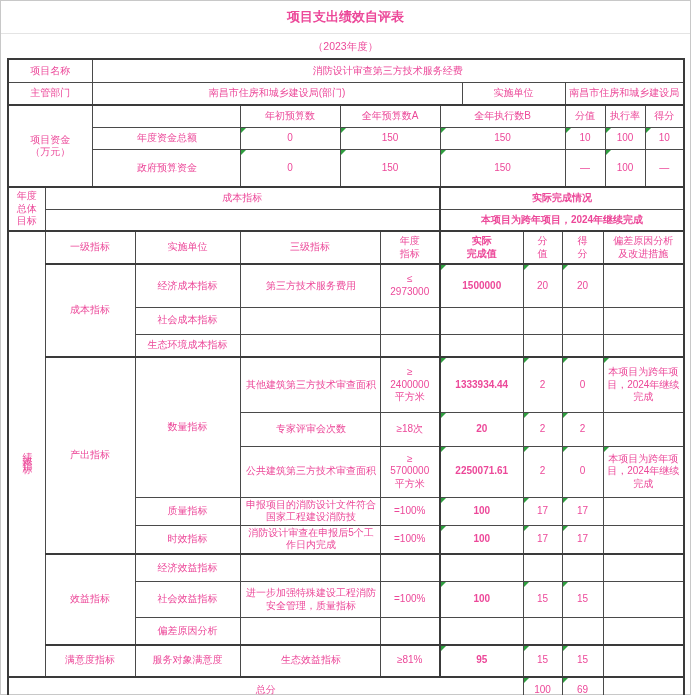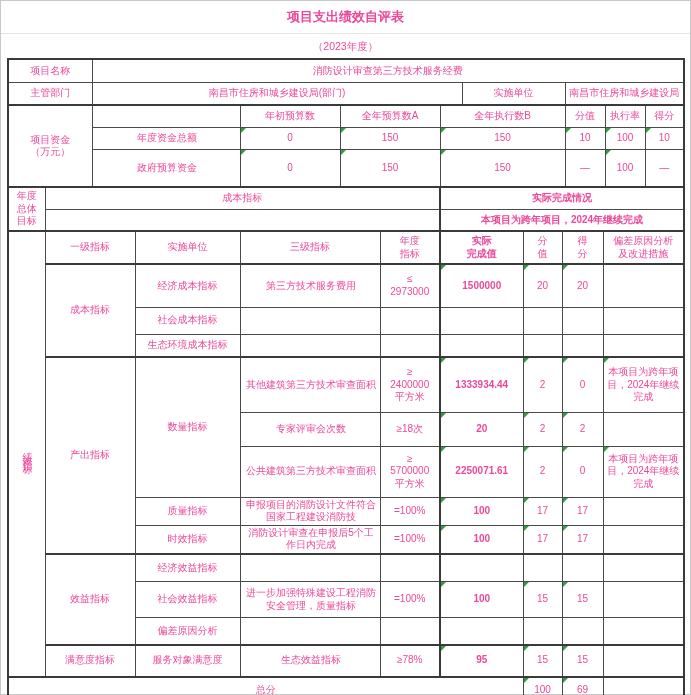--- a/index.html
+++ b/index.html
@@ -261,21 +261,21 @@
       <td class="bl2"></td>
       <td></td>
       <td></td>
       <td></td>
     </tr>
 
     <tr class="bt2" style="height:32px">
       <td>满意度指标</td>
       <td>服务对象满意度</td>
       <td class="left">生态效益指标</td>
-      <td>≥78%</td>
+      <td>≥81%</td>
       <td class="bl2 gt">95</td>
       <td class="gt">15</td>
       <td class="gt">15</td>
       <td></td>
     </tr>
 
     <tr class="bt2" style="height:27px">
       <td colspan="6">总分</td>
       <td class="gt">100</td>
       <td class="gt">69</td>

